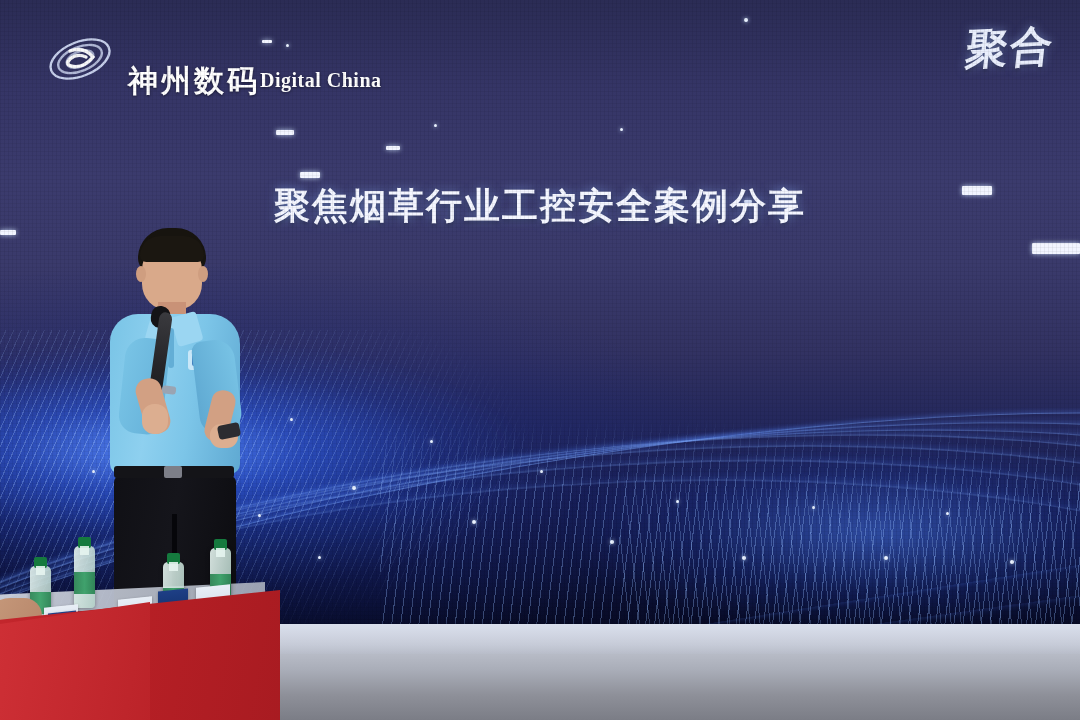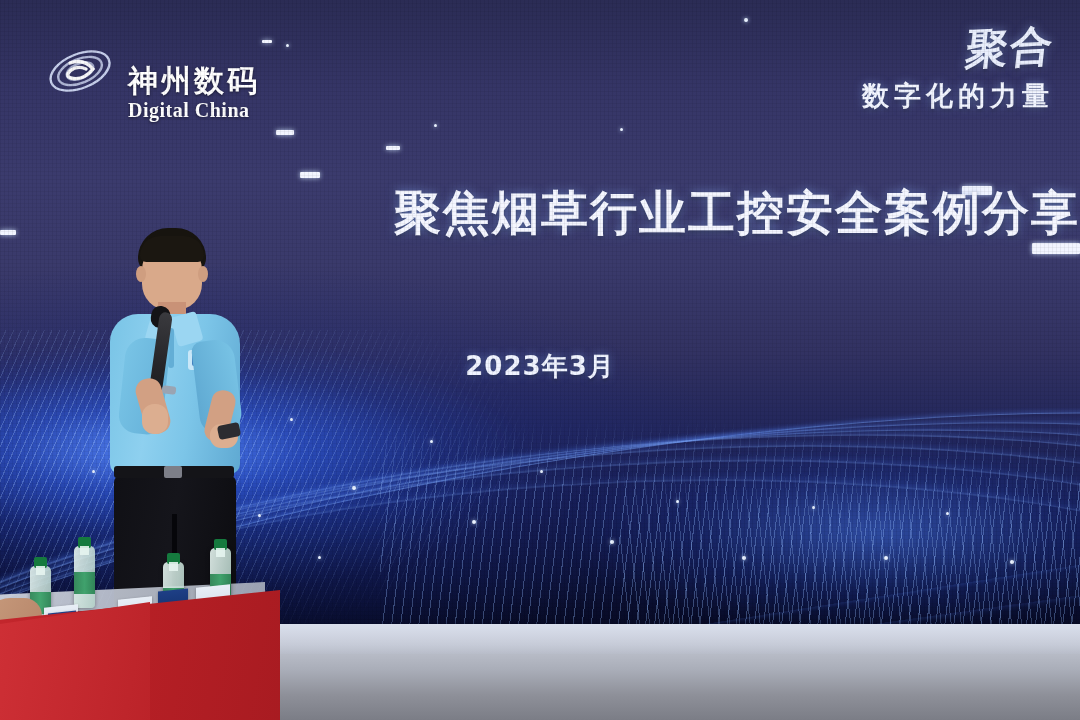--- a/index.html
+++ b/index.html
@@ -71,42 +71,42 @@
       rgba(150,190,255,.30) 0 1px,
       rgba(150,190,255,0) 1px 10px);
     -webkit-mask-image:linear-gradient(180deg, transparent 0%, #000 30%, #000 90%, transparent 100%);
             mask-image:linear-gradient(180deg, transparent 0%, #000 30%, #000 90%, transparent 100%);
   }
   .particle{position:absolute;background:#eaf2ff;border-radius:50%;box-shadow:0 0 4px rgba(200,225,255,.9);}
   .dash{position:absolute;background:#f2f5ff;border-radius:1px;box-shadow:0 0 5px rgba(210,230,255,.85);}
 
   
   .screen-title{
-    position:absolute;left:0;right:0;top:182px;text-align:right;
-    font-size:47px;font-weight:bold;letter-spacing:2px;color:#f4f6ff;
+    position:absolute;left:0;right:0;top:182px;text-align:center;
+    font-size:36px;font-weight:bold;letter-spacing:2px;color:#f4f6ff;
     text-shadow:0 0 10px rgba(140,175,255,.6),0 2px 5px rgba(0,0,0,.55);
     font-family:"DejaVu Sans","Liberation Sans",sans-serif;
   }
   .screen-date{
     position:absolute;left:0;right:0;top:349px;text-align:center;
     font-size:26px;font-weight:bold;color:#f0f4ff;letter-spacing:1px;
     text-shadow:0 0 8px rgba(140,175,255,.55),0 2px 4px rgba(0,0,0,.5);
     font-family:"DejaVu Sans","Liberation Sans",sans-serif;
   }
   .screen-company{
     position:absolute;left:0;right:0;top:455px;text-align:center;
     font-size:30px;font-weight:bold;color:#f6f8ff;letter-spacing:1px;
     text-shadow:0 0 10px rgba(150,185,255,.6),0 2px 5px rgba(0,0,0,.45);
     font-family:"DejaVu Sans","Liberation Sans",sans-serif;
   }
 
   
   .brand{position:absolute;left:44px;top:22px;display:flex;align-items:center;gap:12px;}
   .brand-mark{width:72px;height:60px;flex:0 0 auto;}
-  .brand-text{display:flex;flex-direction:column;line-height:1;margin-top:44px;}
+  .brand-text{display:flex;flex-direction:row;line-height:1;margin-top:44px;}
   .brand-cn{font-size:30px;font-weight:bold;color:#ffffff;letter-spacing:3px;
     font-family:"DejaVu Sans","Liberation Sans",sans-serif;text-shadow:0 1px 3px rgba(0,0,0,.5);}
   .brand-en{font-size:20px;font-weight:bold;color:#ffffff;letter-spacing:.5px;margin-top:4px;
     font-family:"Liberation Serif","DejaVu Serif",serif;text-shadow:0 1px 3px rgba(0,0,0,.5);}
 
   
   .slogan{position:absolute;right:26px;top:20px;text-align:right;}
   .slogan-brush{
     font-size:42px;font-weight:bold;color:#e9eefc;letter-spacing:2px;
     font-family:"DejaVu Serif","Liberation Serif",serif;
@@ -272,25 +272,23 @@
         <path d="M26 22 q14 -5 23 6 q-10 12 -22 9 q-6 -2 -1 -7 q7 -6 16 -2" fill="none" stroke="#ffffff" stroke-width="3.4" stroke-linecap="round" opacity=".95"></path>
       </svg>
       <div class="brand-text">
         <span class="brand-cn">神州数码</span>
         <span class="brand-en">Digital China</span>
       </div>
     </div>
 
     <div class="slogan">
       <div class="slogan-brush">聚合</div>
-      <div class="slogan-sub">数字化的力量</div>
     </div>
 
     <div class="screen-title">聚焦烟草行业工控安全案例分享</div>
-    <div class="screen-date">2023年3月</div>
   </div>
 
   <div class="stage-floor"></div>
   <div class="floor-sheen"></div>
 
   <div class="speaker">
     <div class="sp-legs"></div>
     <div class="sp-leg-split"></div>
     <div class="sp-hair"></div>
     <div class="sp-head"></div>

